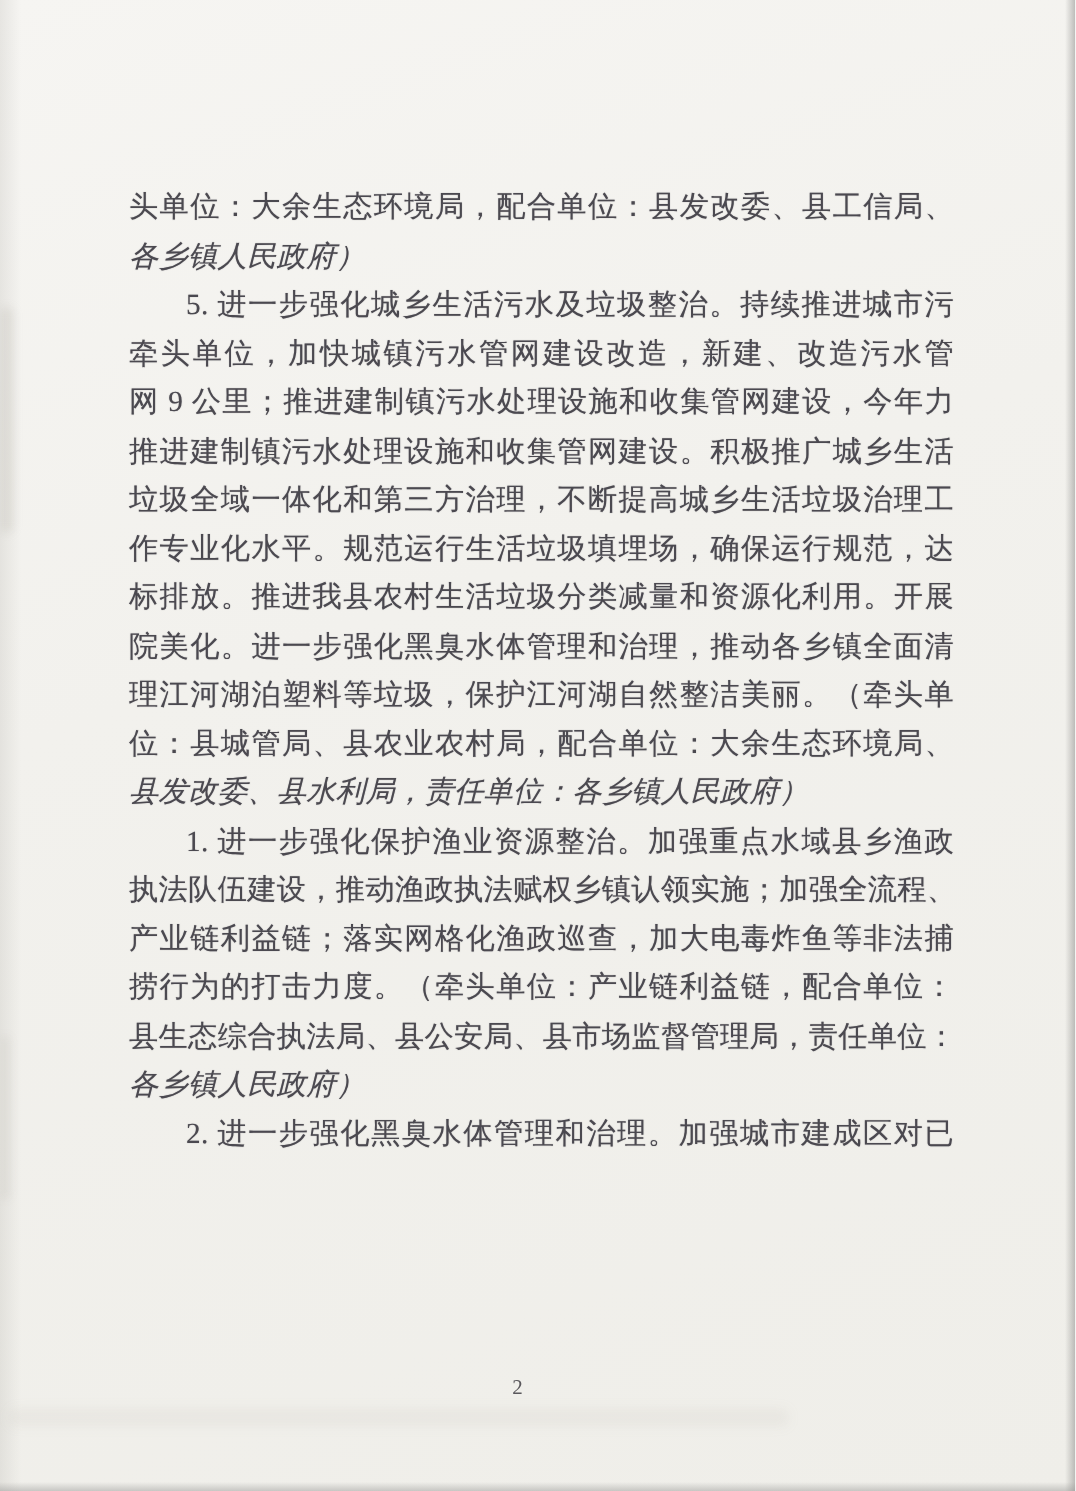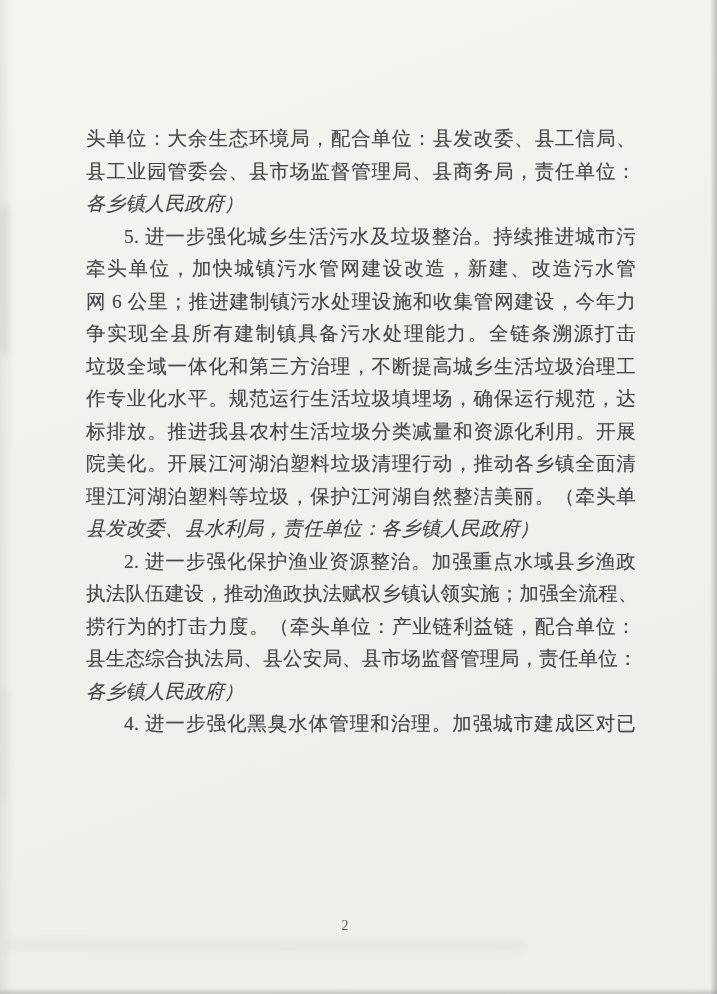--- a/index.html
+++ b/index.html
@@ -81,34 +81,35 @@
 <div class="page">
   <div class="edge-left"></div>
   <div class="edge-right"></div>
   <div class="edge-bottom"></div>
   <div class="smudge smudge-a"></div>
   <div class="smudge smudge-b"></div>
   <div class="smudge smudge-c"></div>
 
   <div class="text-block">
       <div class="line">头单位：大余生态环境局，配合单位：县发改委、县工信局、</div>
-      <div class="line">县工业园管委会、县市场监督管理局、县商务局，责任单位：</div>
       <div class="line last">各乡镇人民政府）</div>
       <div class="line indent">5. 进一步强化城乡生活污水及垃圾整治。持续推进城市污</div>
       <div class="line">牵头单位，加快城镇污水管网建设改造，新建、改造污水管</div>
-      <div class="line">网 6 公里；推进建制镇污水处理设施和收集管网建设，今年力</div>
-      <div class="line">争实现全县所有建制镇具备污水处理能力。全链条溯源打击</div>
+      <div class="line">网 9 公里；推进建制镇污水处理设施和收集管网建设，今年力</div>
+      <div class="line">推进建制镇污水处理设施和收集管网建设。积极推广城乡生活</div>
       <div class="line">垃圾全域一体化和第三方治理，不断提高城乡生活垃圾治理工</div>
       <div class="line">作专业化水平。规范运行生活垃圾填埋场，确保运行规范，达</div>
       <div class="line">标排放。推进我县农村生活垃圾分类减量和资源化利用。开展</div>
-      <div class="line">院美化。开展江河湖泊塑料垃圾清理行动，推动各乡镇全面清</div>
+      <div class="line">院美化。进一步强化黑臭水体管理和治理，推动各乡镇全面清</div>
       <div class="line">理江河湖泊塑料等垃圾，保护江河湖自然整洁美丽。（牵头单</div>
+      <div class="line">位：县城管局、县农业农村局，配合单位：大余生态环境局、</div>
       <div class="line last">县发改委、县水利局，责任单位：各乡镇人民政府）</div>
-      <div class="line indent">2. 进一步强化保护渔业资源整治。加强重点水域县乡渔政</div>
+      <div class="line indent">1. 进一步强化保护渔业资源整治。加强重点水域县乡渔政</div>
       <div class="line">执法队伍建设，推动渔政执法赋权乡镇认领实施；加强全流程、</div>
+      <div class="line">产业链利益链；落实网格化渔政巡查，加大电毒炸鱼等非法捕</div>
       <div class="line">捞行为的打击力度。（牵头单位：产业链利益链，配合单位：</div>
       <div class="line">县生态综合执法局、县公安局、县市场监督管理局，责任单位：</div>
       <div class="line last">各乡镇人民政府）</div>
-      <div class="line indent">4. 进一步强化黑臭水体管理和治理。加强城市建成区对已</div>
+      <div class="line indent">2. 进一步强化黑臭水体管理和治理。加强城市建成区对已</div>
     </div>
 
   <div class="page-number">2</div>
 </div>
 
 </body></html>

